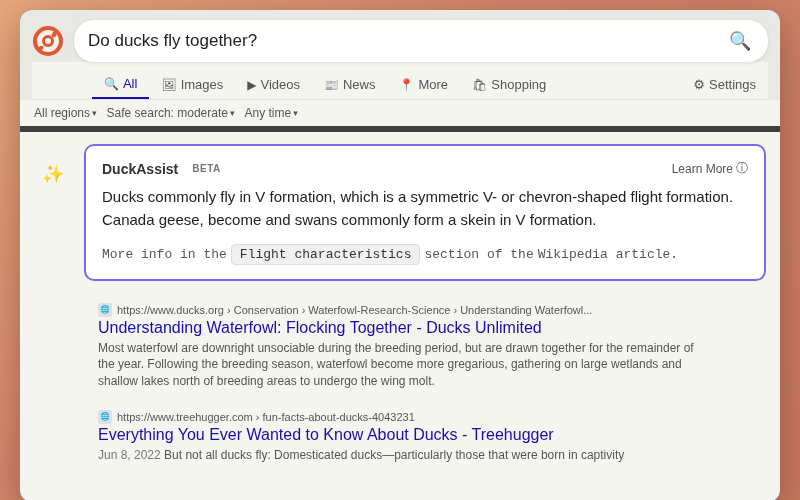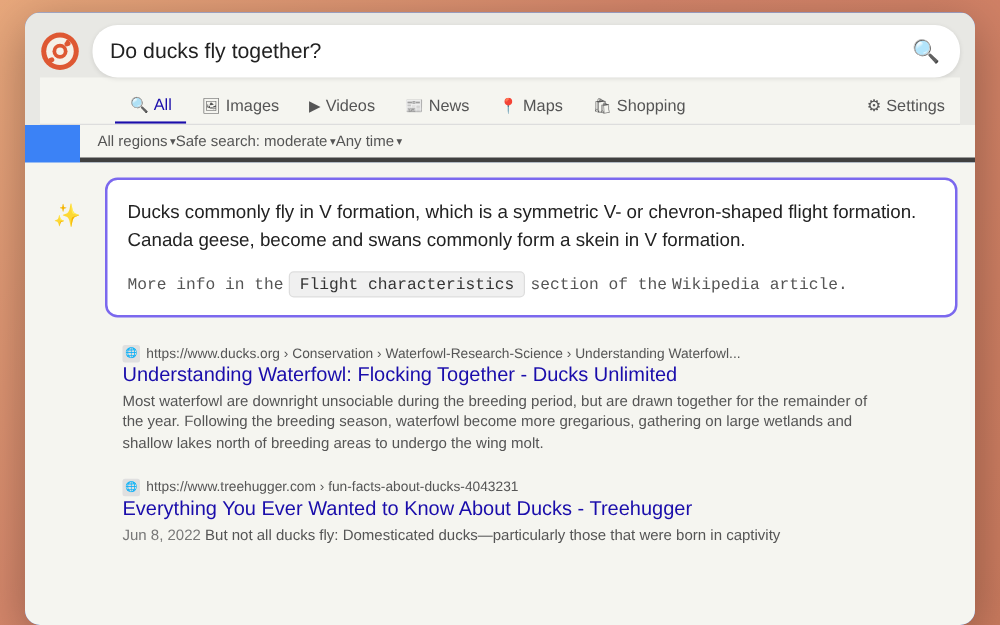--- a/index.html
+++ b/index.html
@@ -107,25 +107,24 @@
       font-size: 13px;
       color: #555;
       cursor: pointer;
       padding: 6px 12px;
     }
 
     
     .filter-bar {
       display: flex;
       align-items: center;
-      gap: 0;
+      gap: 10px;
       padding: 6px 14px;
       background: #f5f5f0;
-      border-bottom: 4px solid #404040;
-      margin-left: 44px;
+      border-bottom: 6px solid #404040;
     }
 
     .filter-item {
       font-size: 12px;
       color: #555;
       cursor: pointer;
       display: flex;
       align-items: center;
       gap: 2px;
     }
@@ -327,21 +326,21 @@
       <div class="nav-tab">
         <span class="nav-tab-icon">▶</span>
         <span>Videos</span>
       </div>
       <div class="nav-tab">
         <span class="nav-tab-icon">📰</span>
         <span>News</span>
       </div>
       <div class="nav-tab">
         <span class="nav-tab-icon">📍</span>
-        <span>Maps</span>
+        <span>More</span>
       </div>
       <div class="nav-tab">
         <span class="nav-tab-icon">🛍</span>
         <span>Shopping</span>
       </div>
       <div class="nav-settings">
         <span>⚙</span>
         <span>Settings</span>
       </div>
     </div>
@@ -360,20 +359,30 @@
       <span>Any time</span>
       <span class="arrow">▾</span>
     </div>
   </div>
 
   <div class="main-content">
 
     <div class="duckassist-card">
       <div class="magic-wand-icon">
         <span>✨</span>
+      </div>
+      <div class="duckassist-header">
+        <div class="duckassist-logo-area">
+          <span class="duckassist-label">DuckAssist</span>
+          <span class="beta-badge">BETA</span>
+        </div>
+        <div class="learn-more">
+          <span>Learn More</span>
+          <span>ⓘ</span>
+        </div>
       </div>
       <div class="duckassist-text">Ducks commonly fly in V formation, which is a symmetric V- or chevron-shaped flight formation. Canada geese, become and swans commonly form a skein in V formation.</div>
       <div class="more-info-line">
         <span>More info in the</span>
         <span class="wiki-link-pill">Flight characteristics</span>
         <span>section of the</span>
         <span>Wikipedia article.</span>
       </div>
     </div>
 

